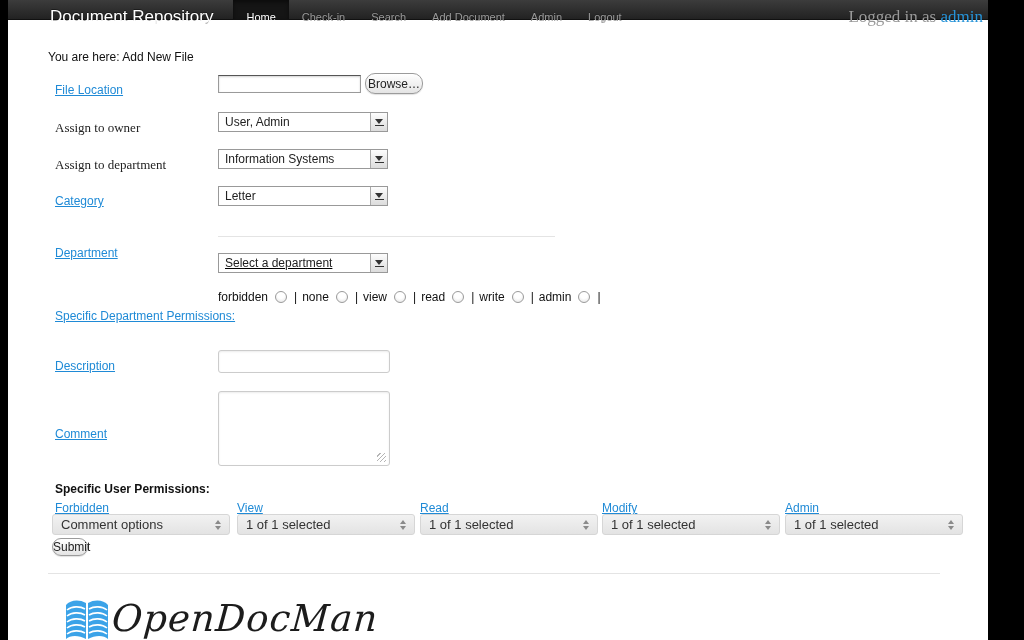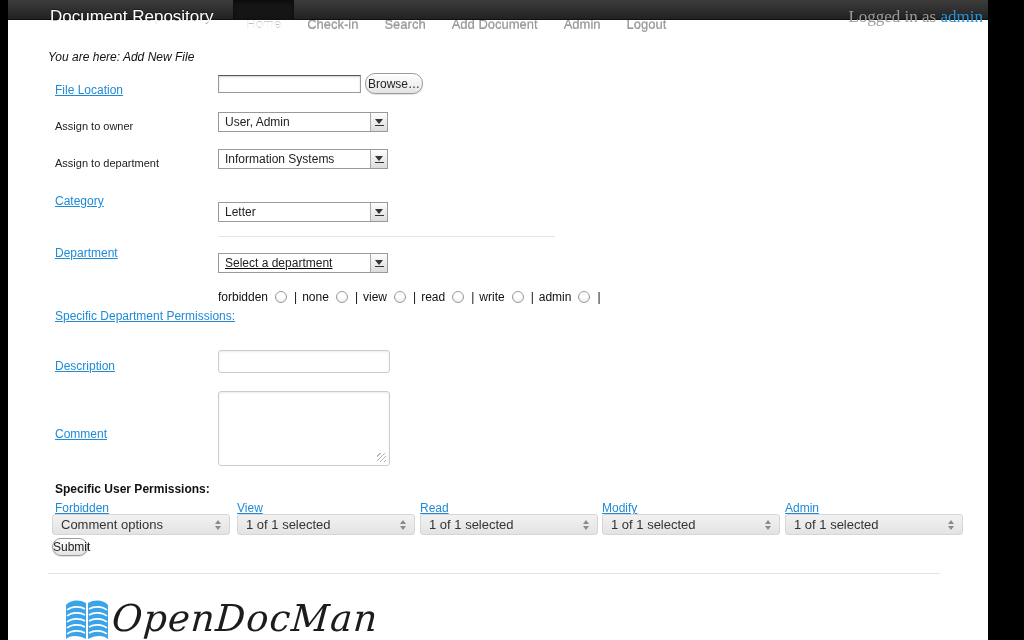--- a/index.html
+++ b/index.html
@@ -8,32 +8,32 @@
   #viewport { position:absolute; left:8px; top:0; width:980px; height:640px;
               background:#fff; overflow:hidden; }
 
   
   .navbar { position:absolute; left:0; top:0; width:100%; height:20px;
             background:linear-gradient(#3c3c3c,#222); border-bottom:1px solid #111;
             display:flex; align-items:stretch; }
   .brand { color:#fff; font-size:17px; line-height:34px; padding:0 20px 0 42px;
            text-shadow:0 -1px 0 rgba(0,0,0,.4); white-space:nowrap; }
   .nav-items { display:flex; align-items:stretch; }
-  .nav-item { color:#999; font-size:13px; line-height:34px; padding:8px 13px;
+  .nav-item { color:#999; font-size:11px; line-height:34px; padding:0 13px;
               cursor:pointer; white-space:nowrap; text-shadow:0 -1px 0 rgba(0,0,0,.25); }
   .nav-item.active { background:#151515; color:#fff;
                      box-shadow:inset 0 2px 4px rgba(0,0,0,.5); }
   .nav-right { margin-left:auto; color:#999; font-size:17px; line-height:34px;
                padding-right:5px; white-space:nowrap;font-family:Liberation Serif, serif; }
   .nav-right a { color:#2693d8; text-decoration:none; }
 
   
   .label-blue { position:absolute; color:#1f8ad6; font-size:12px; }
-  .label-dark { position:absolute; color:#222; font-size:11px; }
-  .breadcrumb { position:absolute; left:40px; top:50px; color:#111; font-size:12px;font-style:italic; }
+  .label-dark { position:absolute; color:#222; font-size:13px;font-family:Liberation Serif, serif; }
+  .breadcrumb { position:absolute; left:40px; top:50px; color:#111; font-size:12px; }
 
   
   .select-classic { position:absolute; width:170px; height:20px; background:#fff;
                     border:1px solid #999; display:flex; align-items:center; }
   .select-classic .txt { flex:1; font-size:12px; color:#222; padding-left:6px;
                          white-space:nowrap; overflow:hidden; }
   .select-classic .btn { width:17px; height:100%; border-left:1px solid #aaa;
                          background:linear-gradient(#fdfdfd,#dcdcdc);
                          display:flex; flex-direction:column; align-items:center;
                          justify-content:center; gap:1px; }
@@ -127,21 +127,21 @@
   <div class="label-dark" style="left:47px; top:157px;">Assign to department</div>
   <div class="select-classic" style="left:210px; top:149px;">
     <span class="txt">Information Systems</span>
     <span class="btn">
         <span class="tri"></span>
         <span class="bar"></span>
       </span>
   </div>
 
   <a href="#" class="label-blue" style="left:47px; top:194px;">Category</a>
-  <div class="select-classic" style="left:210px; top:202px;">
+  <div class="select-classic" style="left:210px; top:186px;">
     <span class="txt">Letter</span>
     <span class="btn">
         <span class="tri"></span>
         <span class="bar"></span>
       </span>
   </div>
 
   <div class="hr1"></div>
 
   <a href="#" class="label-blue" style="left:47px; top:246px;">Department</a>

